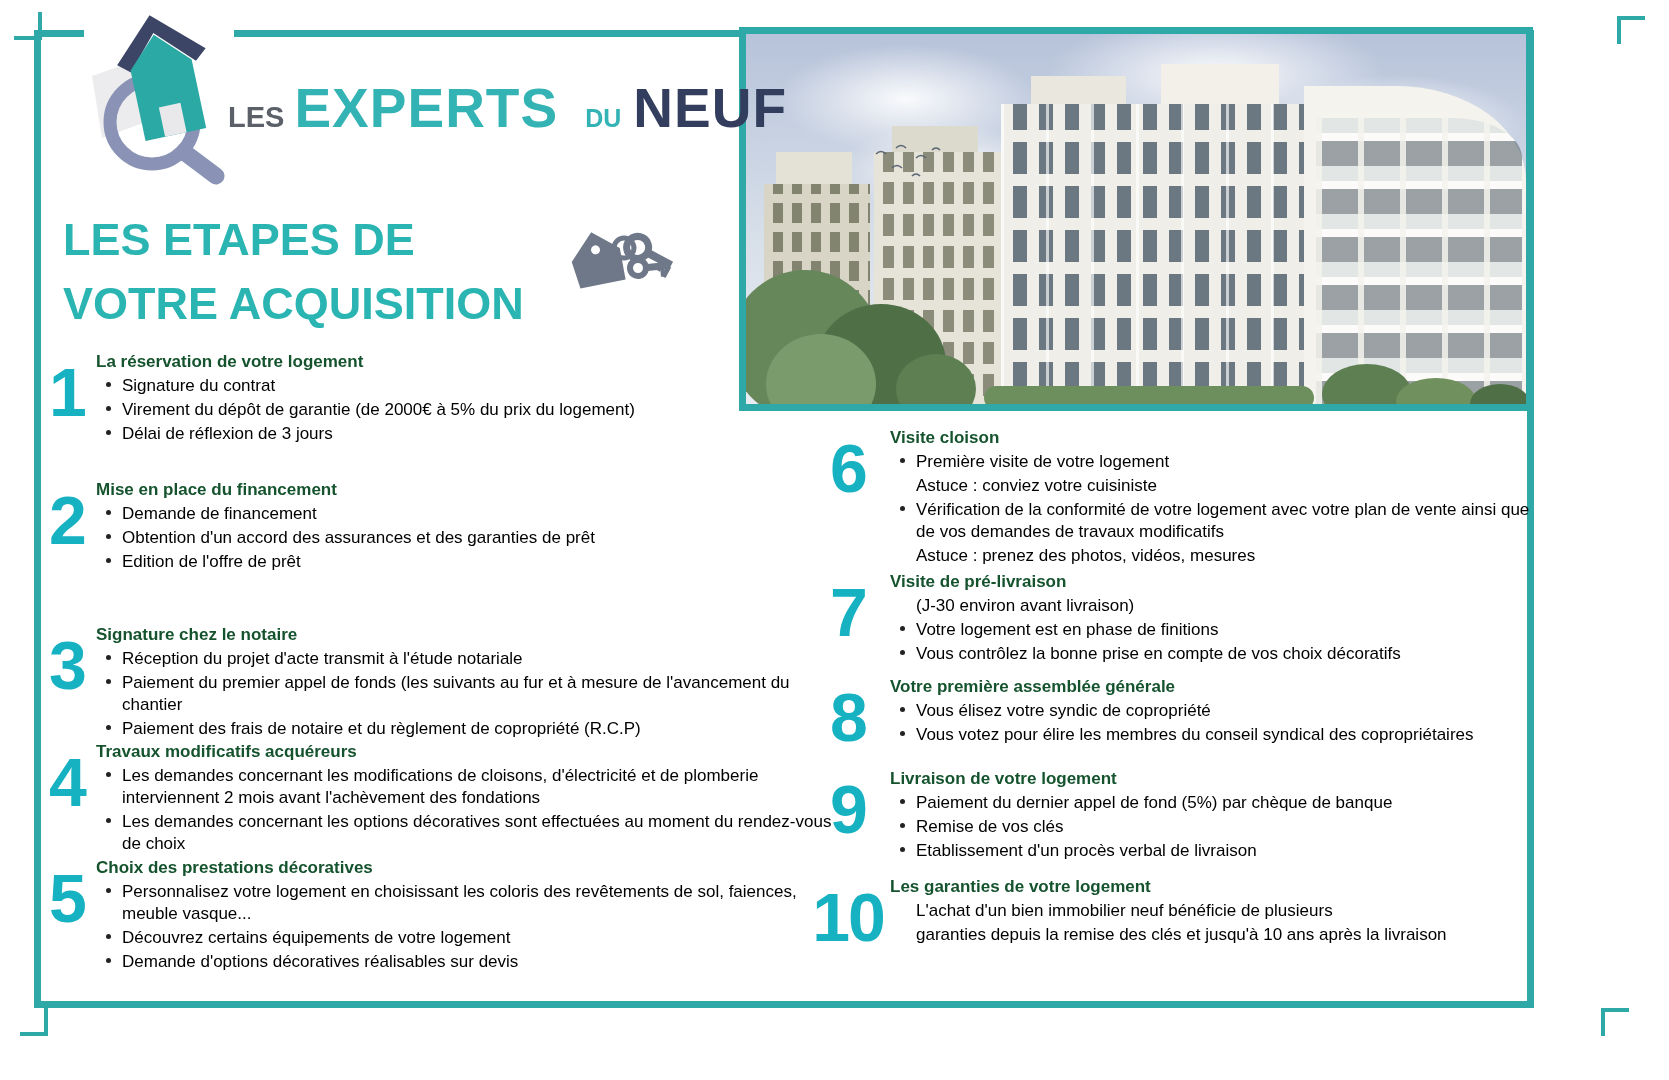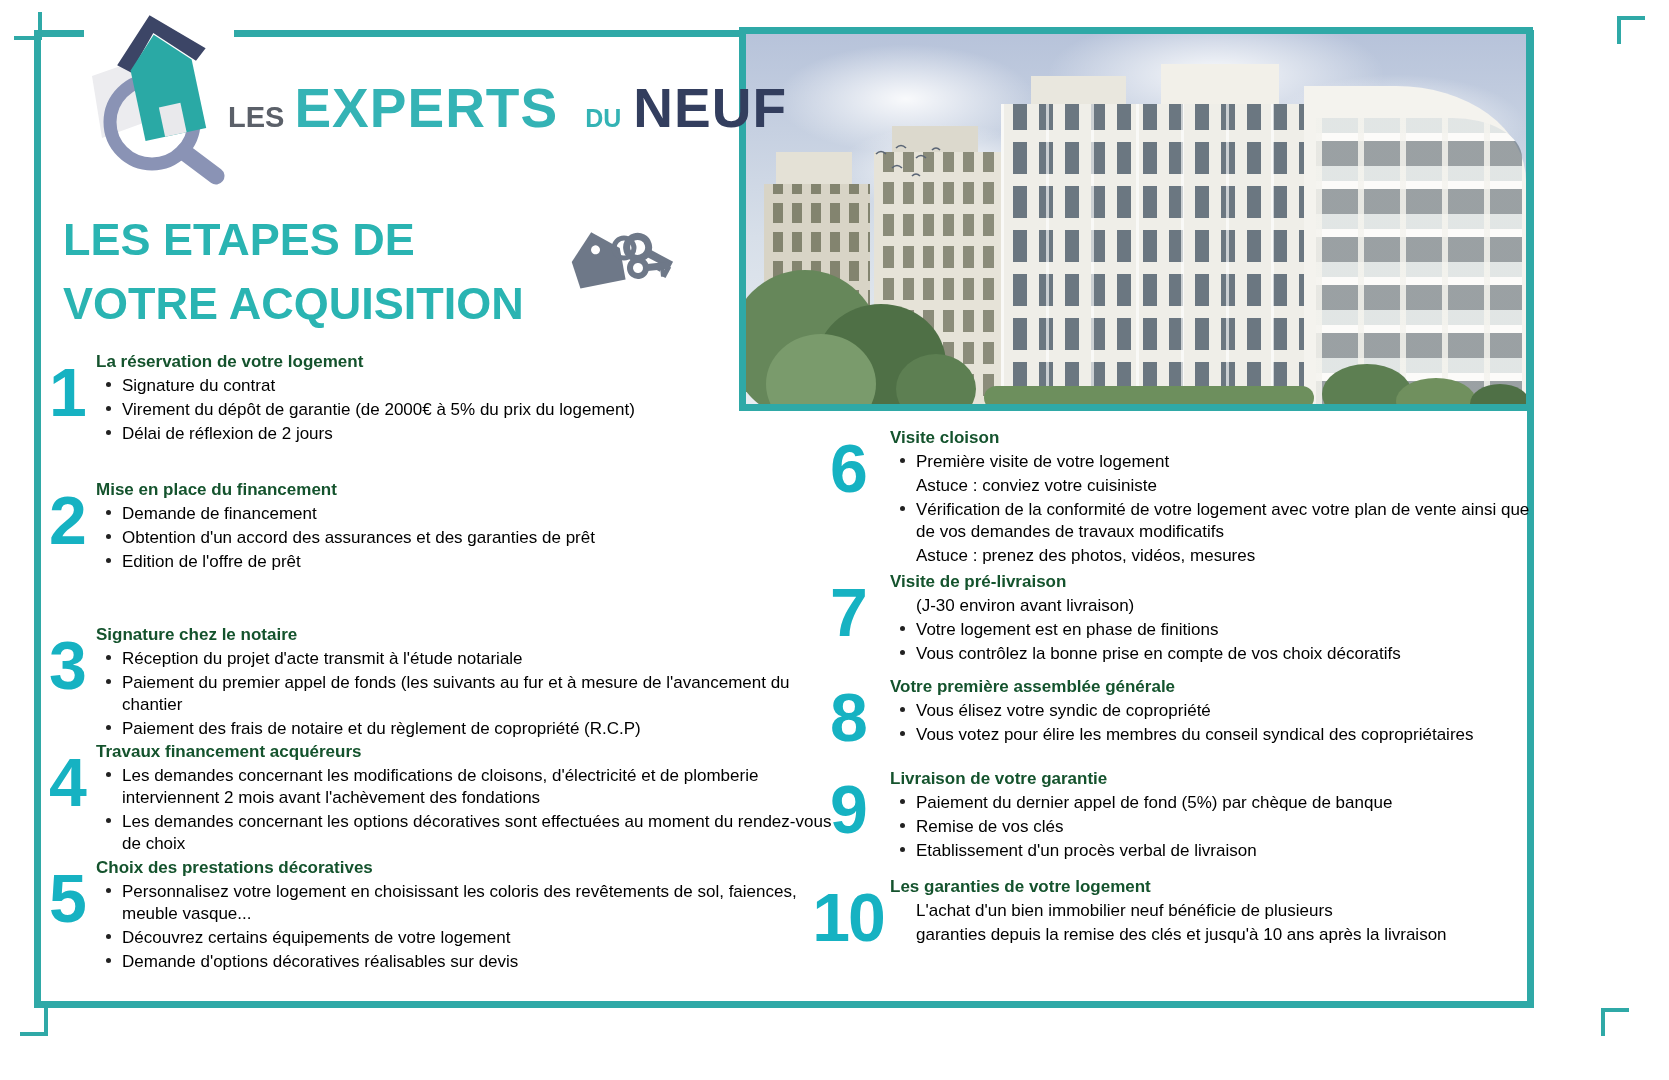--- a/index.html
+++ b/index.html
@@ -178,21 +178,21 @@
   <div class="s3"></div>
 </div>
 
 <div id="steps-host">
     <div class="step left" style="left: 38px; top: 352px;">
       <div class="step-num">1</div>
       <div class="step-content" style="width: 745px;">
         <div class="step-title">La réservation de votre logement</div>
         <div class="item b">Signature du contrat</div>
         <div class="item b">Virement du dépôt de garantie (de 2000€ à 5% du prix du logement)</div>
-        <div class="item b">Délai de réflexion de 2 jours</div>
+        <div class="item b">Délai de réflexion de 3 jours</div>
       </div>
     </div>
     <div class="step left" style="left: 38px; top: 480px;">
       <div class="step-num">2</div>
       <div class="step-content" style="width: 745px;">
         <div class="step-title">Mise en place du financement</div>
         <div class="item b">Demande de financement</div>
         <div class="item b">Obtention d'un accord des assurances et des garanties de prêt</div>
         <div class="item b">Edition de l'offre de prêt</div>
       </div>
@@ -202,21 +202,21 @@
       <div class="step-content" style="width: 745px;">
         <div class="step-title">Signature chez le notaire</div>
         <div class="item b">Réception du projet d'acte transmit à l'étude notariale</div>
         <div class="item b">Paiement du premier appel de fonds (les suivants au fur et à mesure de l'avancement du chantier</div>
         <div class="item b">Paiement des frais de notaire et du règlement de copropriété (R.C.P)</div>
       </div>
     </div>
     <div class="step left" style="left: 38px; top: 742px;">
       <div class="step-num">4</div>
       <div class="step-content" style="width: 745px;">
-        <div class="step-title">Travaux financement acquéreurs</div>
+        <div class="step-title">Travaux modificatifs acquéreurs</div>
         <div class="item b">Les demandes concernant les modifications de cloisons, d'électricité et de plomberie interviennent 2 mois avant l'achèvement des fondations</div>
         <div class="item b">Les demandes concernant les options décoratives sont effectuées au moment du rendez-vous de choix</div>
       </div>
     </div>
     <div class="step left" style="left: 38px; top: 858px;">
       <div class="step-num">5</div>
       <div class="step-content" style="width: 745px;">
         <div class="step-title">Choix des prestations décoratives</div>
         <div class="item b">Personnalisez votre logement en choisissant les coloris des revêtements de sol, faiences, meuble vasque...</div>
         <div class="item b">Découvrez certains équipements de votre logement</div>
@@ -246,21 +246,21 @@
       <div class="step-num">8</div>
       <div class="step-content" style="width: 655px;">
         <div class="step-title">Votre première assemblée générale</div>
         <div class="item b">Vous élisez votre syndic de copropriété</div>
         <div class="item b">Vous votez pour élire les membres du conseil syndical des copropriétaires</div>
       </div>
     </div>
     <div class="step right" style="left: 806px; top: 769px;">
       <div class="step-num">9</div>
       <div class="step-content" style="width: 655px;">
-        <div class="step-title">Livraison de votre garantie</div>
+        <div class="step-title">Livraison de votre logement</div>
         <div class="item b">Paiement du dernier appel de fond (5%) par chèque de banque</div>
         <div class="item b">Remise de vos clés</div>
         <div class="item b">Etablissement d'un procès verbal de livraison</div>
       </div>
     </div>
     <div class="step right" style="left: 806px; top: 877px;">
       <div class="step-num">10</div>
       <div class="step-content" style="width: 655px;">
         <div class="step-title">Les garanties de votre logement</div>
         <div class="item">L'achat d'un bien immobilier neuf bénéficie de plusieurs</div>

